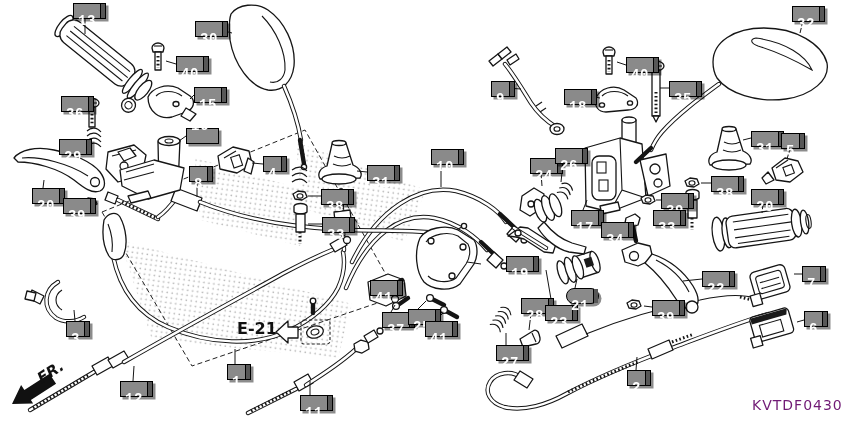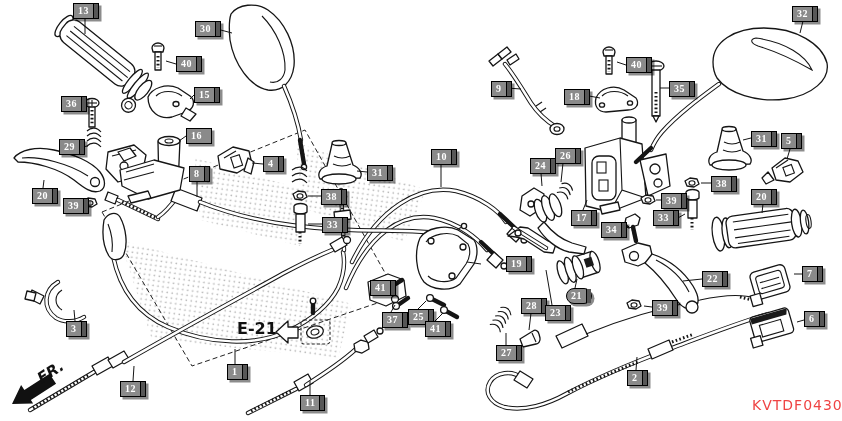--- a/index.html
+++ b/index.html
@@ -2,28 +2,28 @@
 <html style="--co-bg: #8a8a8a; --co-tab: #575757; --co-txt: #ffffff;"><head>
 <meta charset="utf-8">
 <style>
   html,body{margin:0;padding:0;background:#fff;}
   #stage{position:relative;width:842px;height:421px;background:#fff;overflow:hidden;
          font-family:"DejaVu Sans",sans-serif;}
   #art{position:absolute;left:0;top:0;}
   .callout{position:absolute;display:flex;align-items:stretch;height:14px;
            background:var(--co-bg,#8a8a8a);border:1px solid #000;
            box-shadow:2.5px 2.5px 0 rgba(0,0,0,.45);z-index:5;}
-  .co-num{color:var(--co-txt,#fff);font-weight:bold;font-size:10px;line-height:14px;
-          padding:0 4px;letter-spacing:.5px;font-family:Liberation Serif, serif;}
+  .co-num{color:var(--co-txt,#fff);font-weight:bold;font-size:14px;line-height:14px;
+          padding:10px 4px;letter-spacing:.5px;font-family:Liberation Mono, monospace;}
   .co-tab{width:4px;border-left:1px solid #000;background:var(--co-tab,#575757);}
   .txt{position:absolute;color:#111;z-index:4;white-space:nowrap;}
   #frame-ref{left:237px;top:319px;font-size:16px;font-weight:bold;}
   #dir-label{left:34px;top:372px;font-size:15px;font-weight:bold;font-style:italic;
              transform:rotate(-33deg);transform-origin:left top;}
-  #diagram-code{left:752px;top:397px;font-size:14px;color:#ef4444;letter-spacing:1px;}
+  #diagram-code{left:752px;top:397px;font-size:14px;color:#701a75;letter-spacing:1px;}
   .c-out{fill:none;stroke:#151515;stroke-width:4.4;stroke-linecap:round;}
   .c-in{fill:none;stroke:#fff;stroke-width:2.5;stroke-linecap:round;}
   .thr{fill:none;stroke:#151515;stroke-width:3;stroke-dasharray:1.6 2.3;}
   .p{fill:#fff;stroke:#151515;stroke-width:1.3;stroke-linejoin:round;}
   .ln{fill:none;stroke:#151515;stroke-width:1.1;}
   .dk{fill:#1a1a1a;stroke:none;}
 </style>
 </head>
 <body>
 

